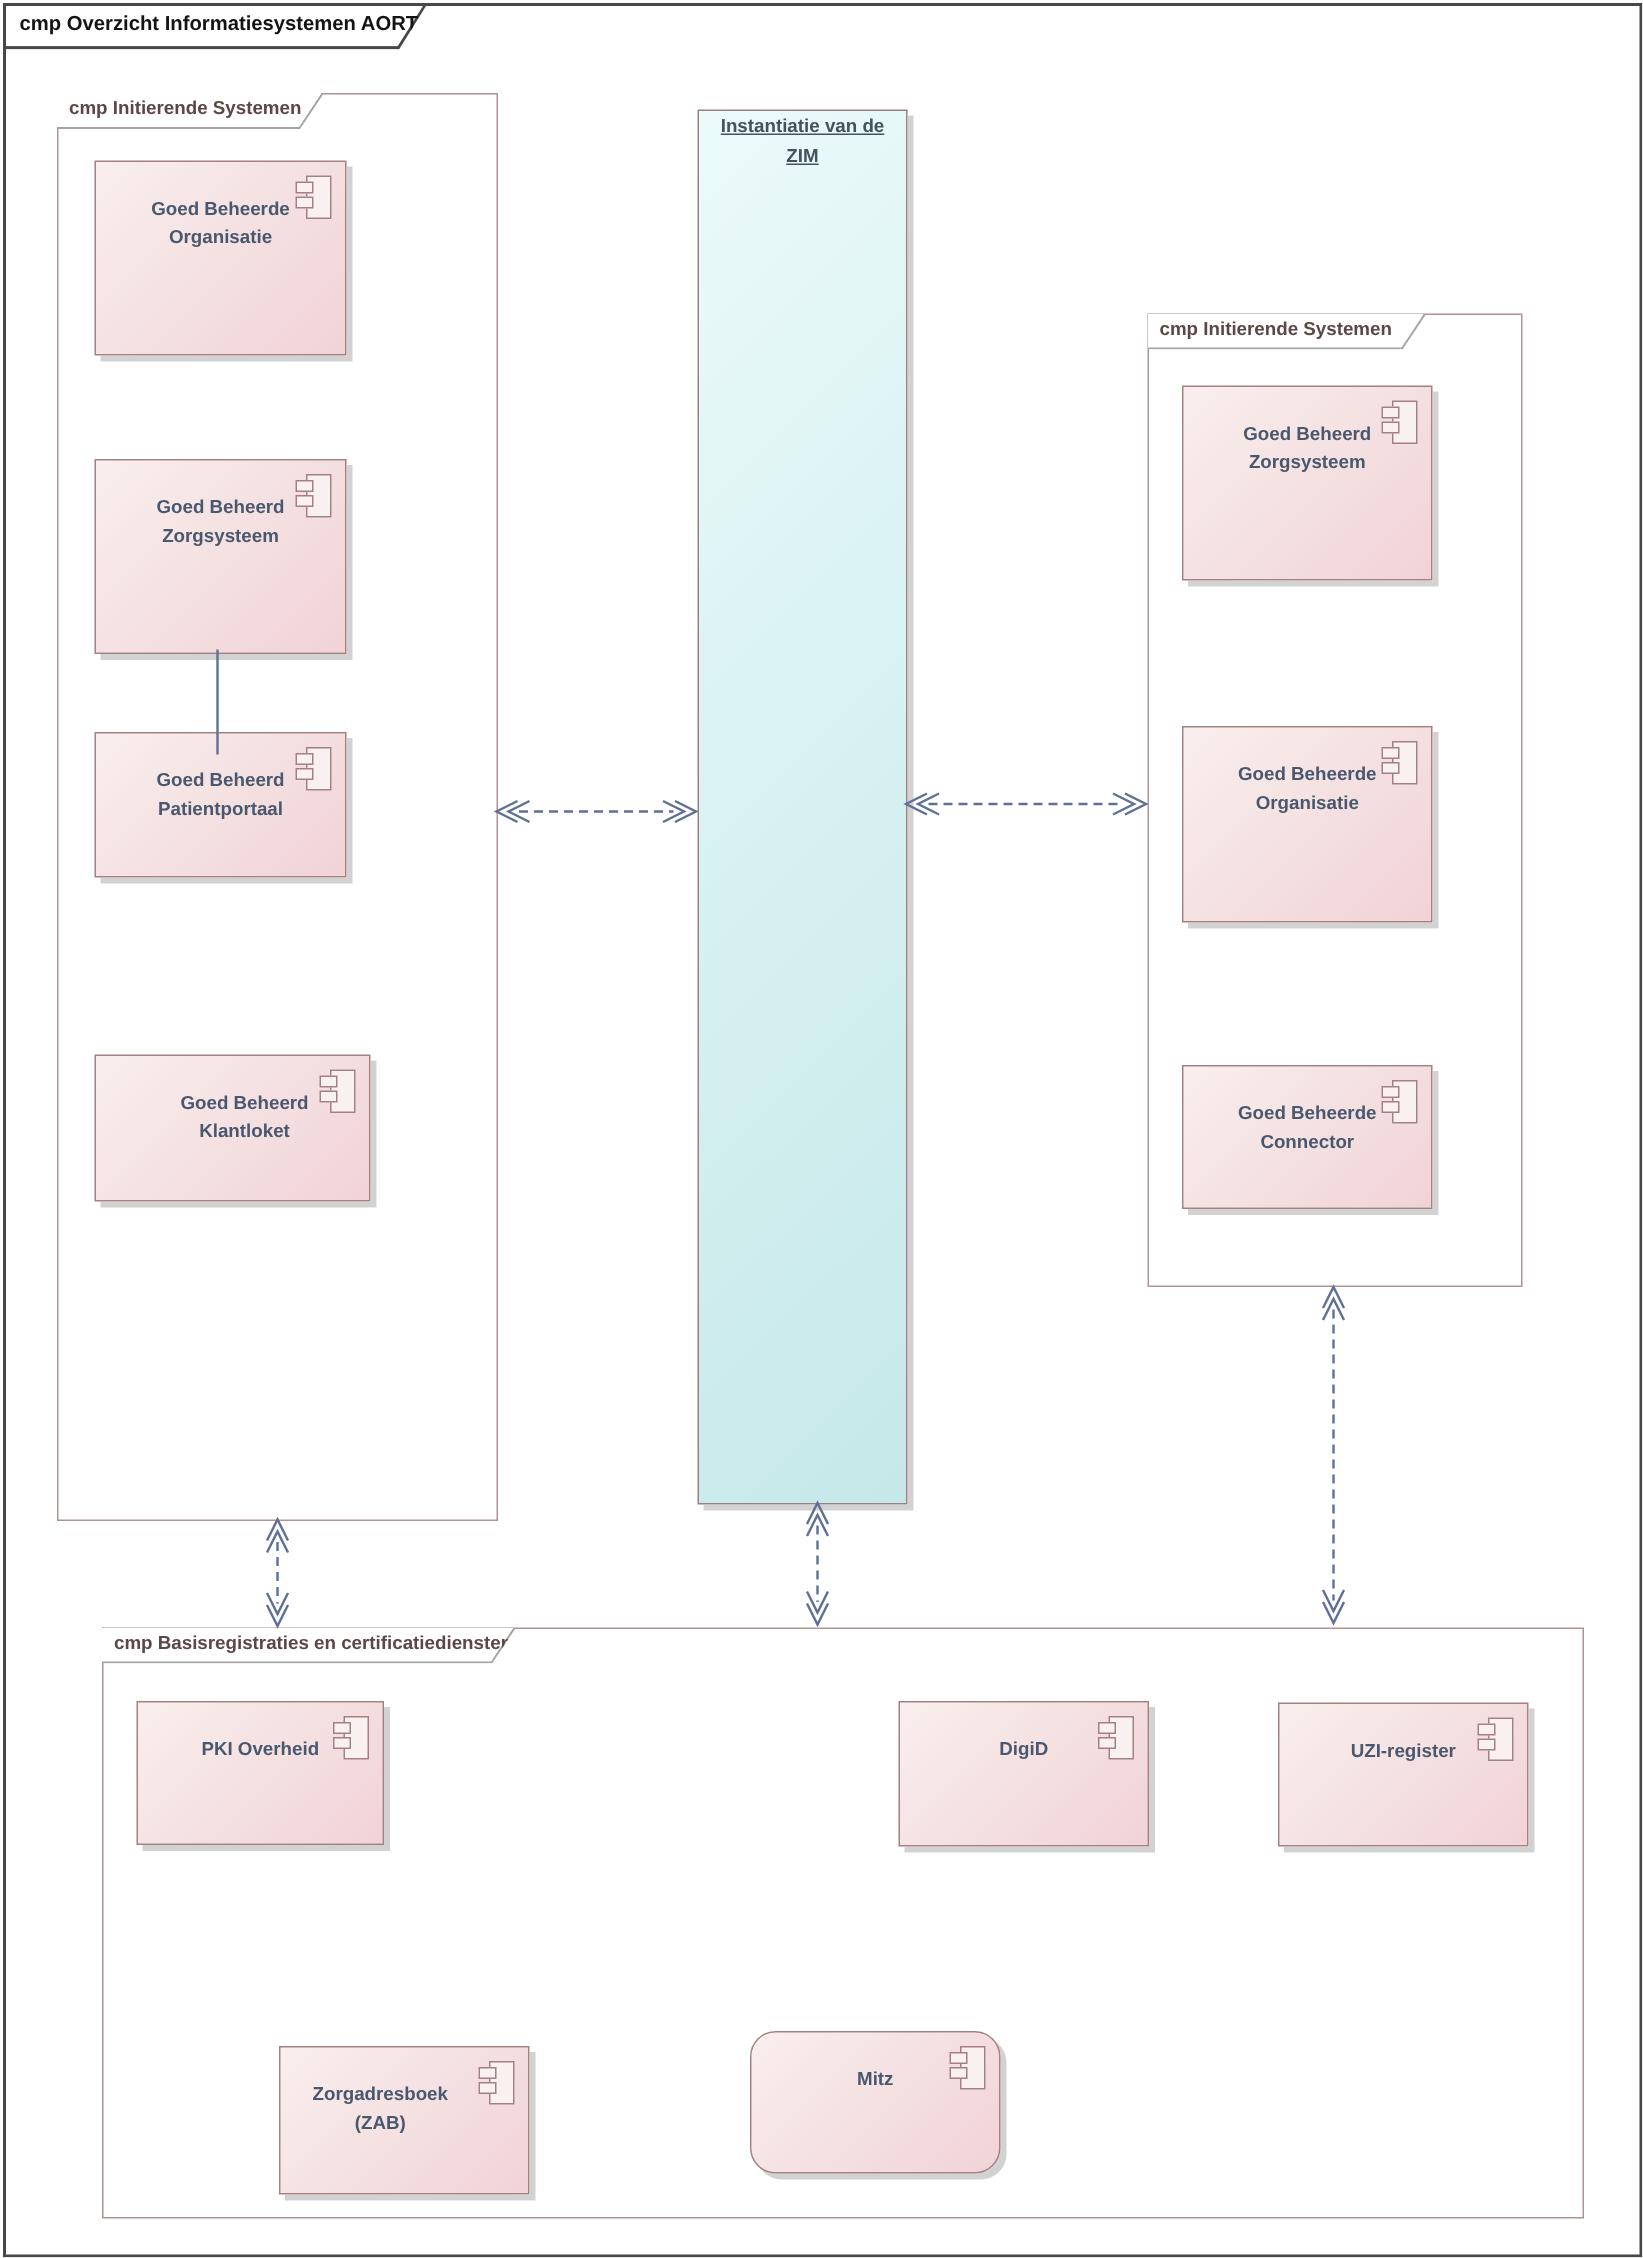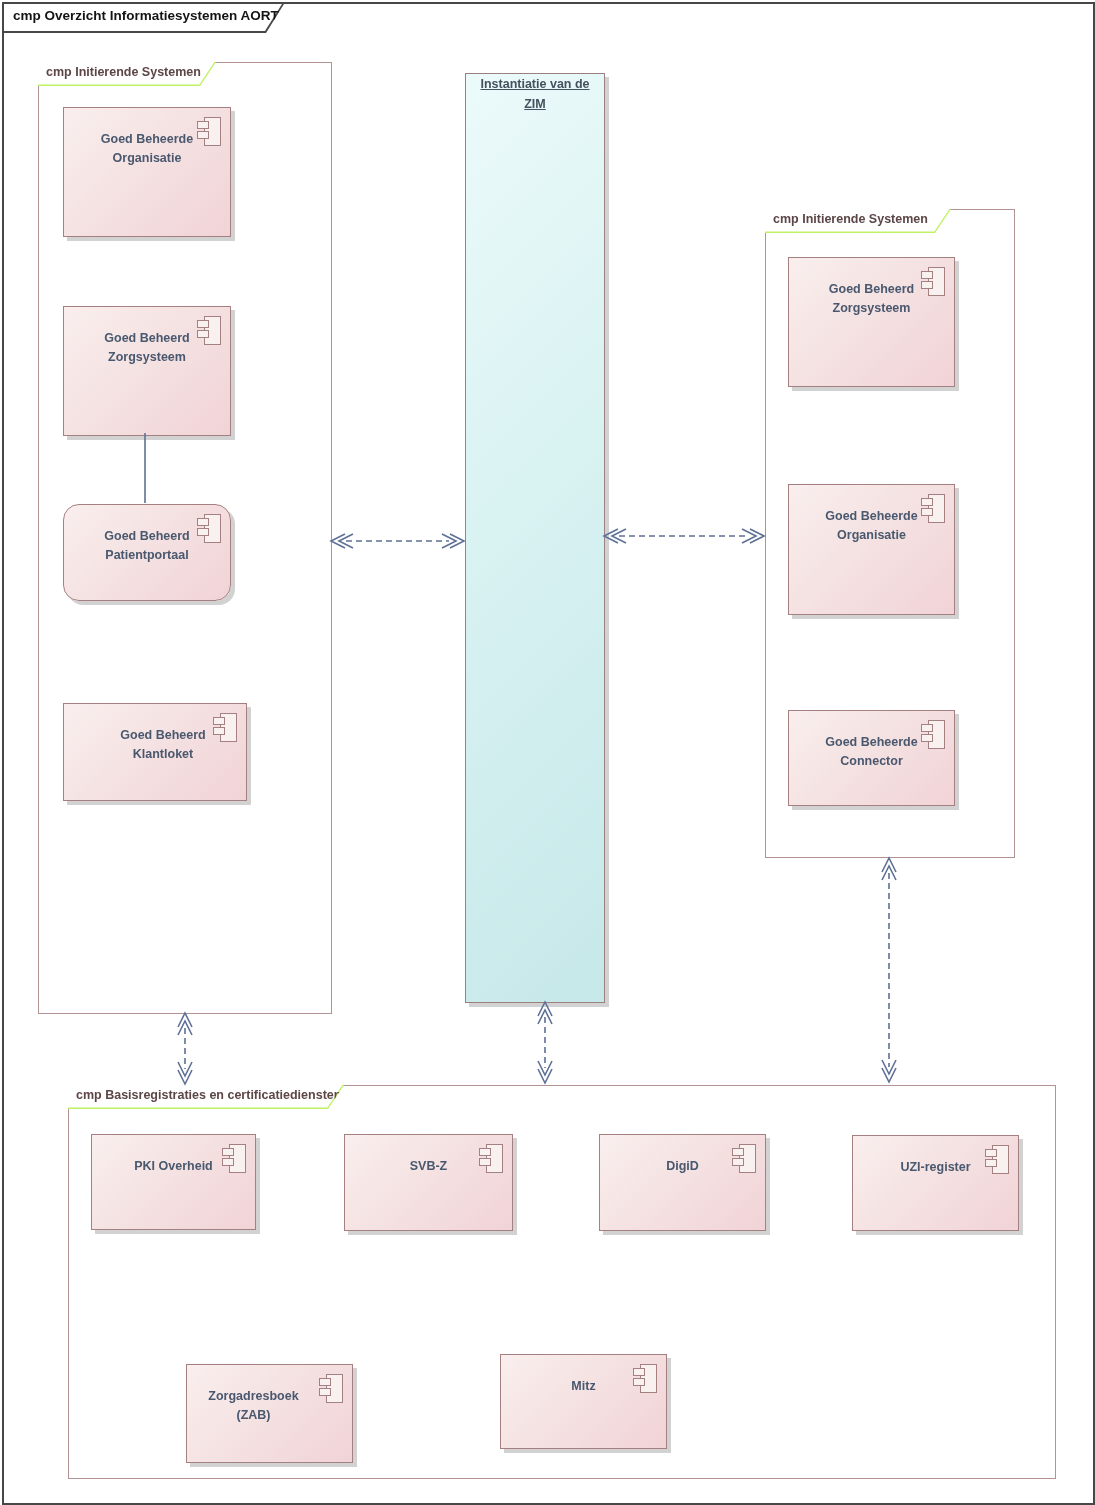--- a/index.html
+++ b/index.html
@@ -9,21 +9,21 @@
   
   .frame{position:absolute;left:2px;top:2px;width:1089px;height:1499px;border:2px solid #474747;background:#fff;}
   .frame-tab{position:absolute;left:0;top:0;height:29px;min-width:280px;background:#474747;
              clip-path:polygon(0 0,100% 0,calc(100% - 18px) 100%,0 100%);}
   .frame-tab-in{position:absolute;left:0;top:0;right:2px;bottom:2px;background:#ffffff;
              clip-path:polygon(0 0,100% 0,calc(100% - 17px) 100%,0 100%);}
   .frame-tab-text{position:absolute;left:9px;top:4px;font-size:13.5px;font-weight:bold;color:#141414;white-space:nowrap;padding-right:26px;}
 
   
   .pkg{position:absolute;border:1px solid #b29292;background:#ffffff;}
-  .ptab{position:absolute;left:-1px;top:-1px;height:24px;background:#bef264;
+  .ptab{position:absolute;left:-1px;top:-1px;height:24px;background:#a3a3a3;
         clip-path:polygon(0 0,100% 0,calc(100% - 16px) 100%,0 100%);}
   .ptab-in{position:absolute;left:0;top:0;right:1.6px;bottom:1.4px;background:#ffffff;
         clip-path:polygon(0 0,100% 0,calc(100% - 15px) 100%,0 100%);}
   .ptab-text{position:absolute;left:8px;top:3px;font-size:12.5px;font-weight:bold;color:#5d4646;white-space:nowrap;padding-right:24px;}
 
   
   .cmp{position:absolute;border:1px solid #a48080;
        background:linear-gradient(135deg,#f9efee 0%,#f5e2e2 45%,#f1d3d7 100%);
        box-shadow:4px 4px 0 rgba(130,125,125,0.35);}
   .cmp-label{margin-top:22px;padding:0 10px;text-align:center;font-size:12.5px;font-weight:bold;
@@ -73,21 +73,21 @@
         </div>
     </div>
     <div class="cmp" style="left:24px;top:243px;width:166px;height:128px;">
       <div class="cmp-label">Goed Beheerd Zorgsysteem</div>
       <div class="cmp-icon">
           <div class="ib"></div>
           <div class="it t1"></div>
           <div class="it t2"></div>
         </div>
     </div>
-    <div class="cmp" style="left:24px;top:441px;width:166px;height:95px;border-radius:16px;">
+    <div class="cmp" style="left:24px;top:425px;width:166px;height:95px;">
       <div class="cmp-label">Goed Beheerd Patientportaal</div>
       <div class="cmp-icon">
           <div class="ib"></div>
           <div class="it t1"></div>
           <div class="it t2"></div>
         </div>
     </div>
     <div class="cmp" style="left:24px;top:640px;width:166px;height:96px;padding-left:16px;">
       <div class="cmp-label">Goed Beheerd Klantloket</div>
       <div class="cmp-icon">
@@ -139,28 +139,20 @@
       <div class="ptab-text">cmp Basisregistraties en certificatiediensten</div>
     </div>
     <div class="cmp" style="left:22px;top:48px;width:163px;height:94px;">
       <div class="cmp-label">PKI Overheid</div>
       <div class="cmp-icon">
           <div class="ib"></div>
           <div class="it t1"></div>
           <div class="it t2"></div>
         </div>
     </div>
-    <div class="cmp" style="left:275px;top:48px;width:167px;height:95px;">
-      <div class="cmp-label">SVB-Z</div>
-      <div class="cmp-icon">
-          <div class="ib"></div>
-          <div class="it t1"></div>
-          <div class="it t2"></div>
-        </div>
-    </div>
     <div class="cmp" style="left:530px;top:48px;width:165px;height:95px;">
       <div class="cmp-label">DigiD</div>
       <div class="cmp-icon">
           <div class="ib"></div>
           <div class="it t1"></div>
           <div class="it t2"></div>
         </div>
     </div>
     <div class="cmp" style="left:783px;top:49px;width:165px;height:94px;">
       <div class="cmp-label">UZI-register</div>
@@ -171,21 +163,21 @@
         </div>
     </div>
     <div class="cmp" style="left:117px;top:278px;width:165px;height:97px;">
       <div class="cmp-label shift-left">Zorgadresboek (ZAB)</div>
       <div class="cmp-icon">
           <div class="ib"></div>
           <div class="it t1"></div>
           <div class="it t2"></div>
         </div>
     </div>
-    <div class="cmp" style="left:431px;top:268px;width:165px;height:93px;">
+    <div class="cmp" style="left:431px;top:268px;width:165px;height:93px;border-radius:17px;">
       <div class="cmp-label">Mitz</div>
       <div class="cmp-icon">
           <div class="ib"></div>
           <div class="it t1"></div>
           <div class="it t2"></div>
         </div>
     </div>
   </div>
 
   <svg id="connectors" width="1095" height="1505" viewBox="0 0 1095 1505" fill="none" stroke="#5e7095" stroke-width="1.6">

